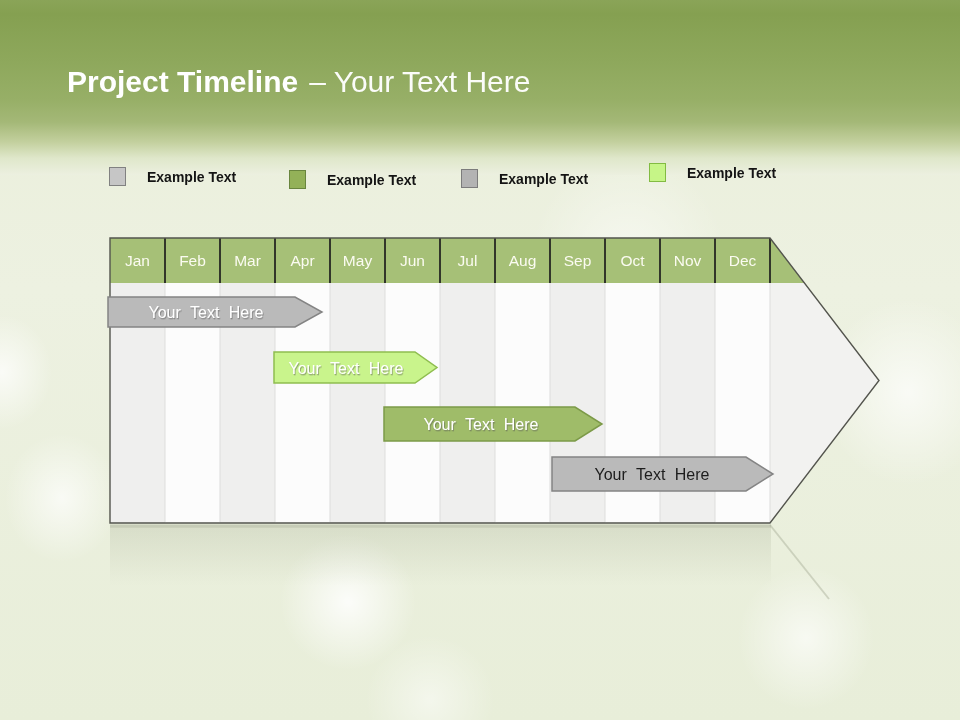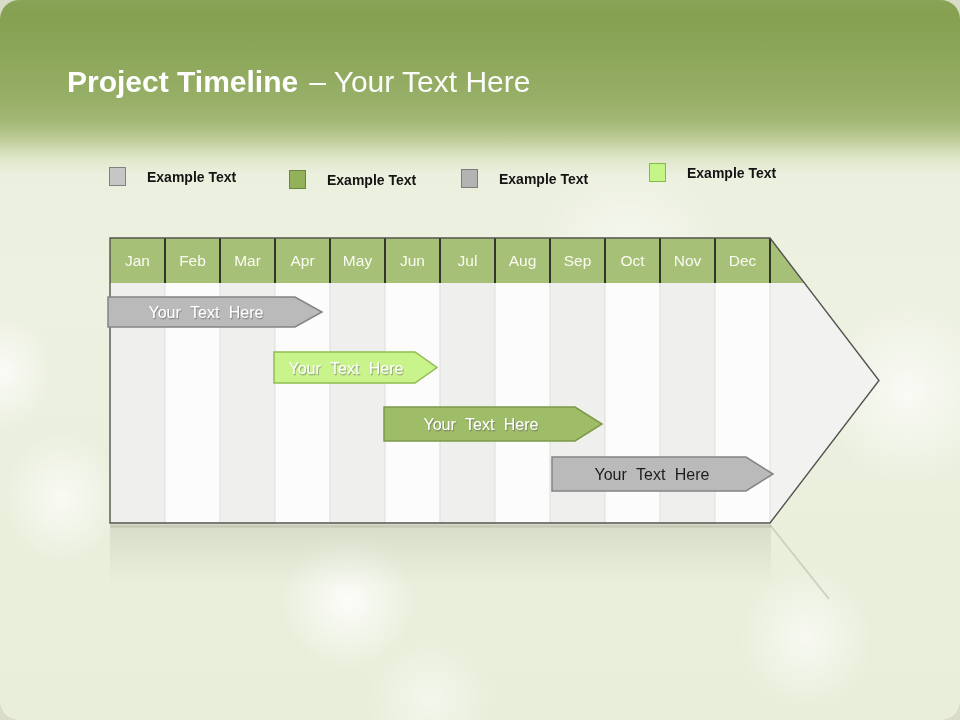--- a/index.html
+++ b/index.html
@@ -9,21 +9,20 @@
     background-color:#ecf0e0;
     background-image:
       radial-gradient(95px 95px at 348px 602px, rgba(255,255,255,.85), rgba(255,255,255,0) 72%),
       radial-gradient(80px 90px at 62px 498px,  rgba(255,255,255,.7),  rgba(255,255,255,0) 72%),
       radial-gradient(70px 80px at 2px 372px,   rgba(255,255,255,.75), rgba(255,255,255,0) 72%),
       radial-gradient(120px 130px at 908px 392px, rgba(255,255,255,.7), rgba(255,255,255,0) 72%),
       radial-gradient(95px 100px at 806px 638px, rgba(255,255,255,.65), rgba(255,255,255,0) 72%),
       radial-gradient(130px 140px at 628px 258px, rgba(255,255,255,.5), rgba(255,255,255,0) 75%),
       radial-gradient(90px 90px at 430px 700px, rgba(255,255,255,.5),  rgba(255,255,255,0) 72%),
       linear-gradient(180deg,#e9eed9 0%,#edf1e1 40%,#e8eed9 100%);
-    border-radius: 19px;
   }
   .banner{
     position:absolute;left:0;top:0;width:960px;height:175px;
     background:linear-gradient(180deg,
       #8aa458 0px,#85a051 14px,#8ea85c 62px,#97af67 100px,
       #a4b877 122px,#c3d09e 142px,#dfe7ca 158px,#ecf0e0 175px);
   }
   .slide-title{
     position:absolute;left:67px;top:60px;height:44px;line-height:44px;
     color:#ffffff;font-size:30px;white-space:nowrap;

